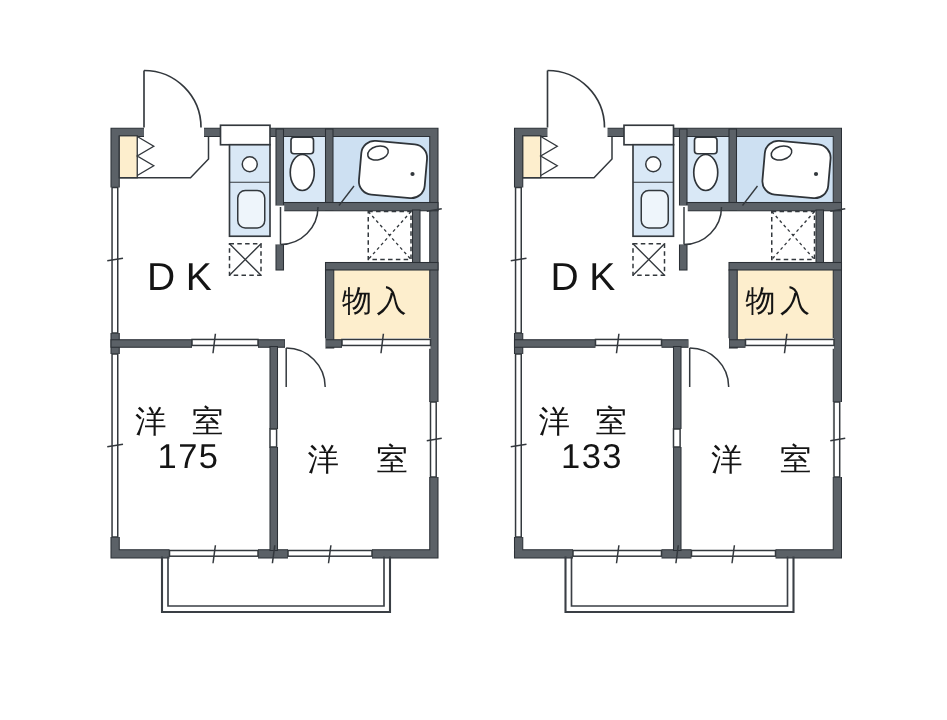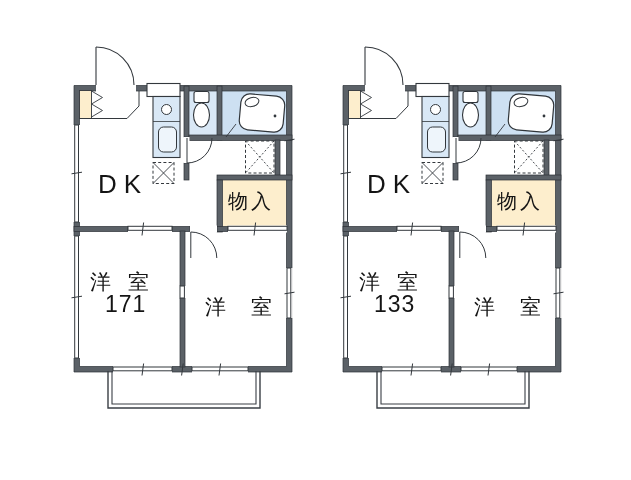--- a/index.html
+++ b/index.html
@@ -144,21 +144,21 @@
     </defs>
 
     <use href="#unit-plan" x="0" y="0"></use>
     <use href="#unit-plan" x="269" y="0"></use>
   </svg>
 
   <div class="plan-labels" style="left:0;">
     <div class="lbl lbl-dk">DK</div>
     <div class="lbl lbl-mono">物入</div>
     <div class="lbl lbl-room1">洋室</div>
-    <div class="lbl lbl-room1num">171</div>
+    <div class="lbl lbl-room1num">175</div>
     <div class="lbl lbl-room2">洋室</div>
   </div>
 
   <div class="plan-labels" style="left:269px;">
     <div class="lbl lbl-dk">DK</div>
     <div class="lbl lbl-mono">物入</div>
     <div class="lbl lbl-room1">洋室</div>
     <div class="lbl lbl-room1num">133</div>
     <div class="lbl lbl-room2">洋室</div>
   </div>

